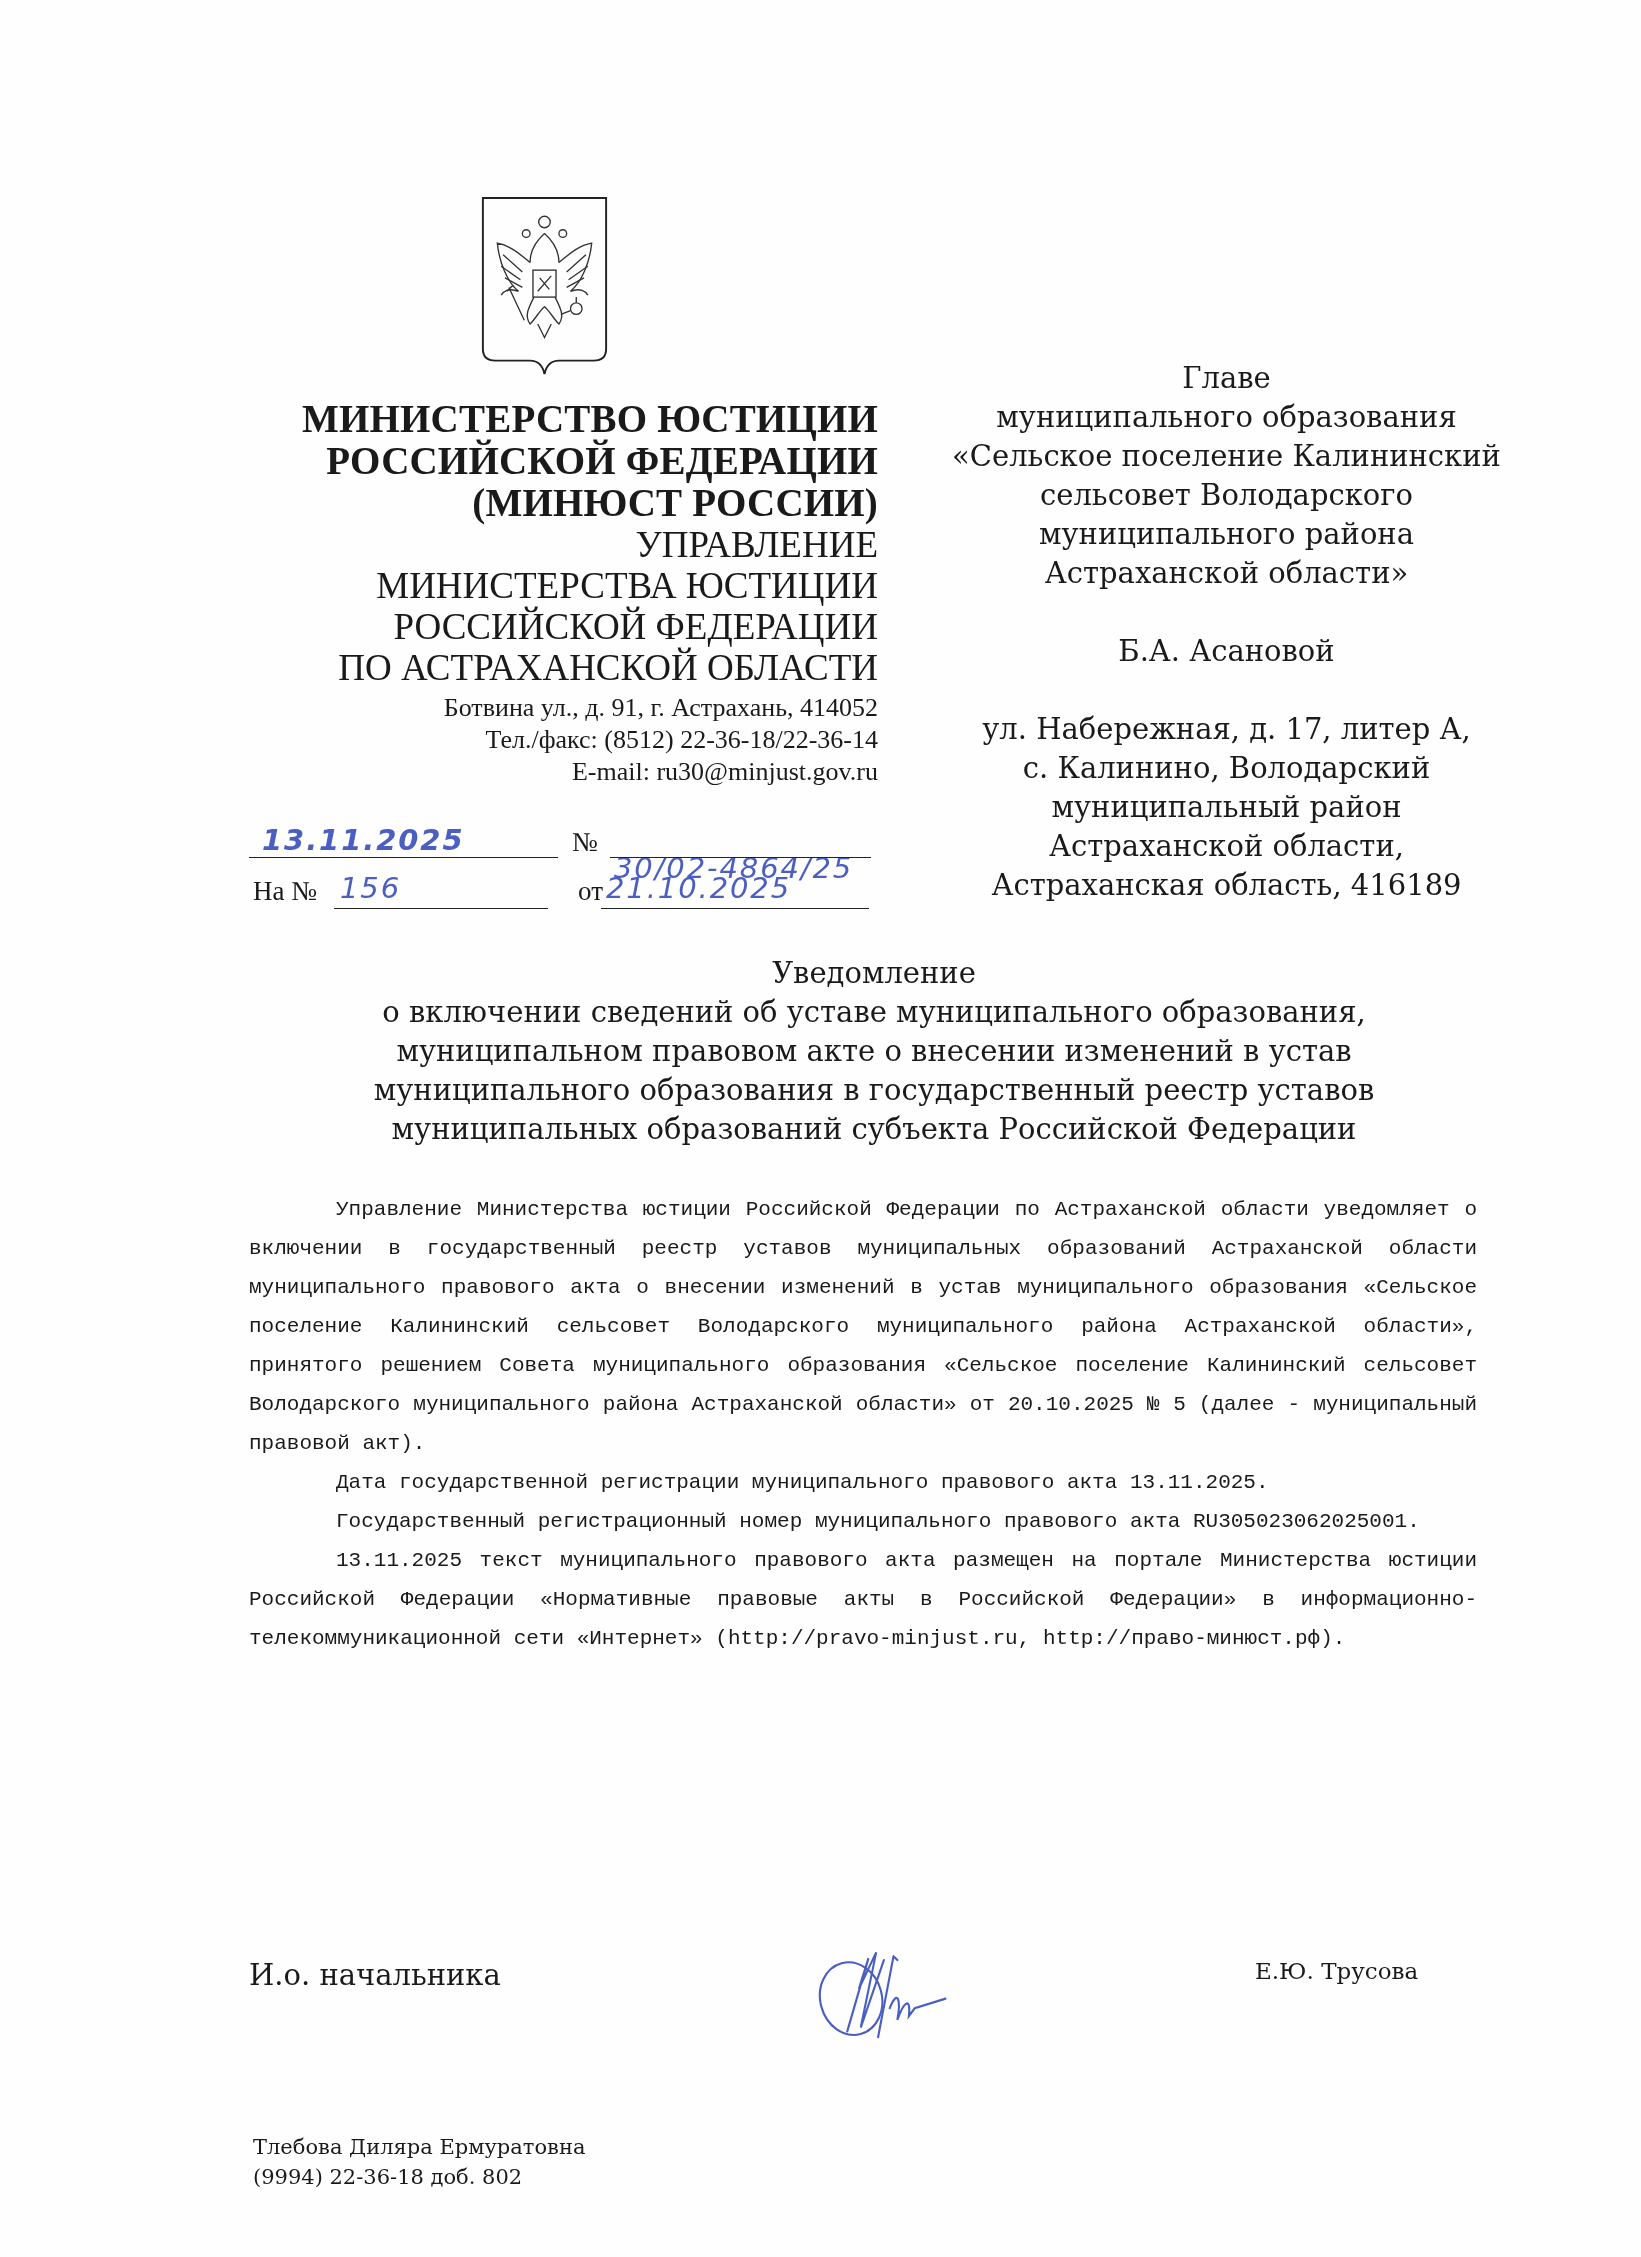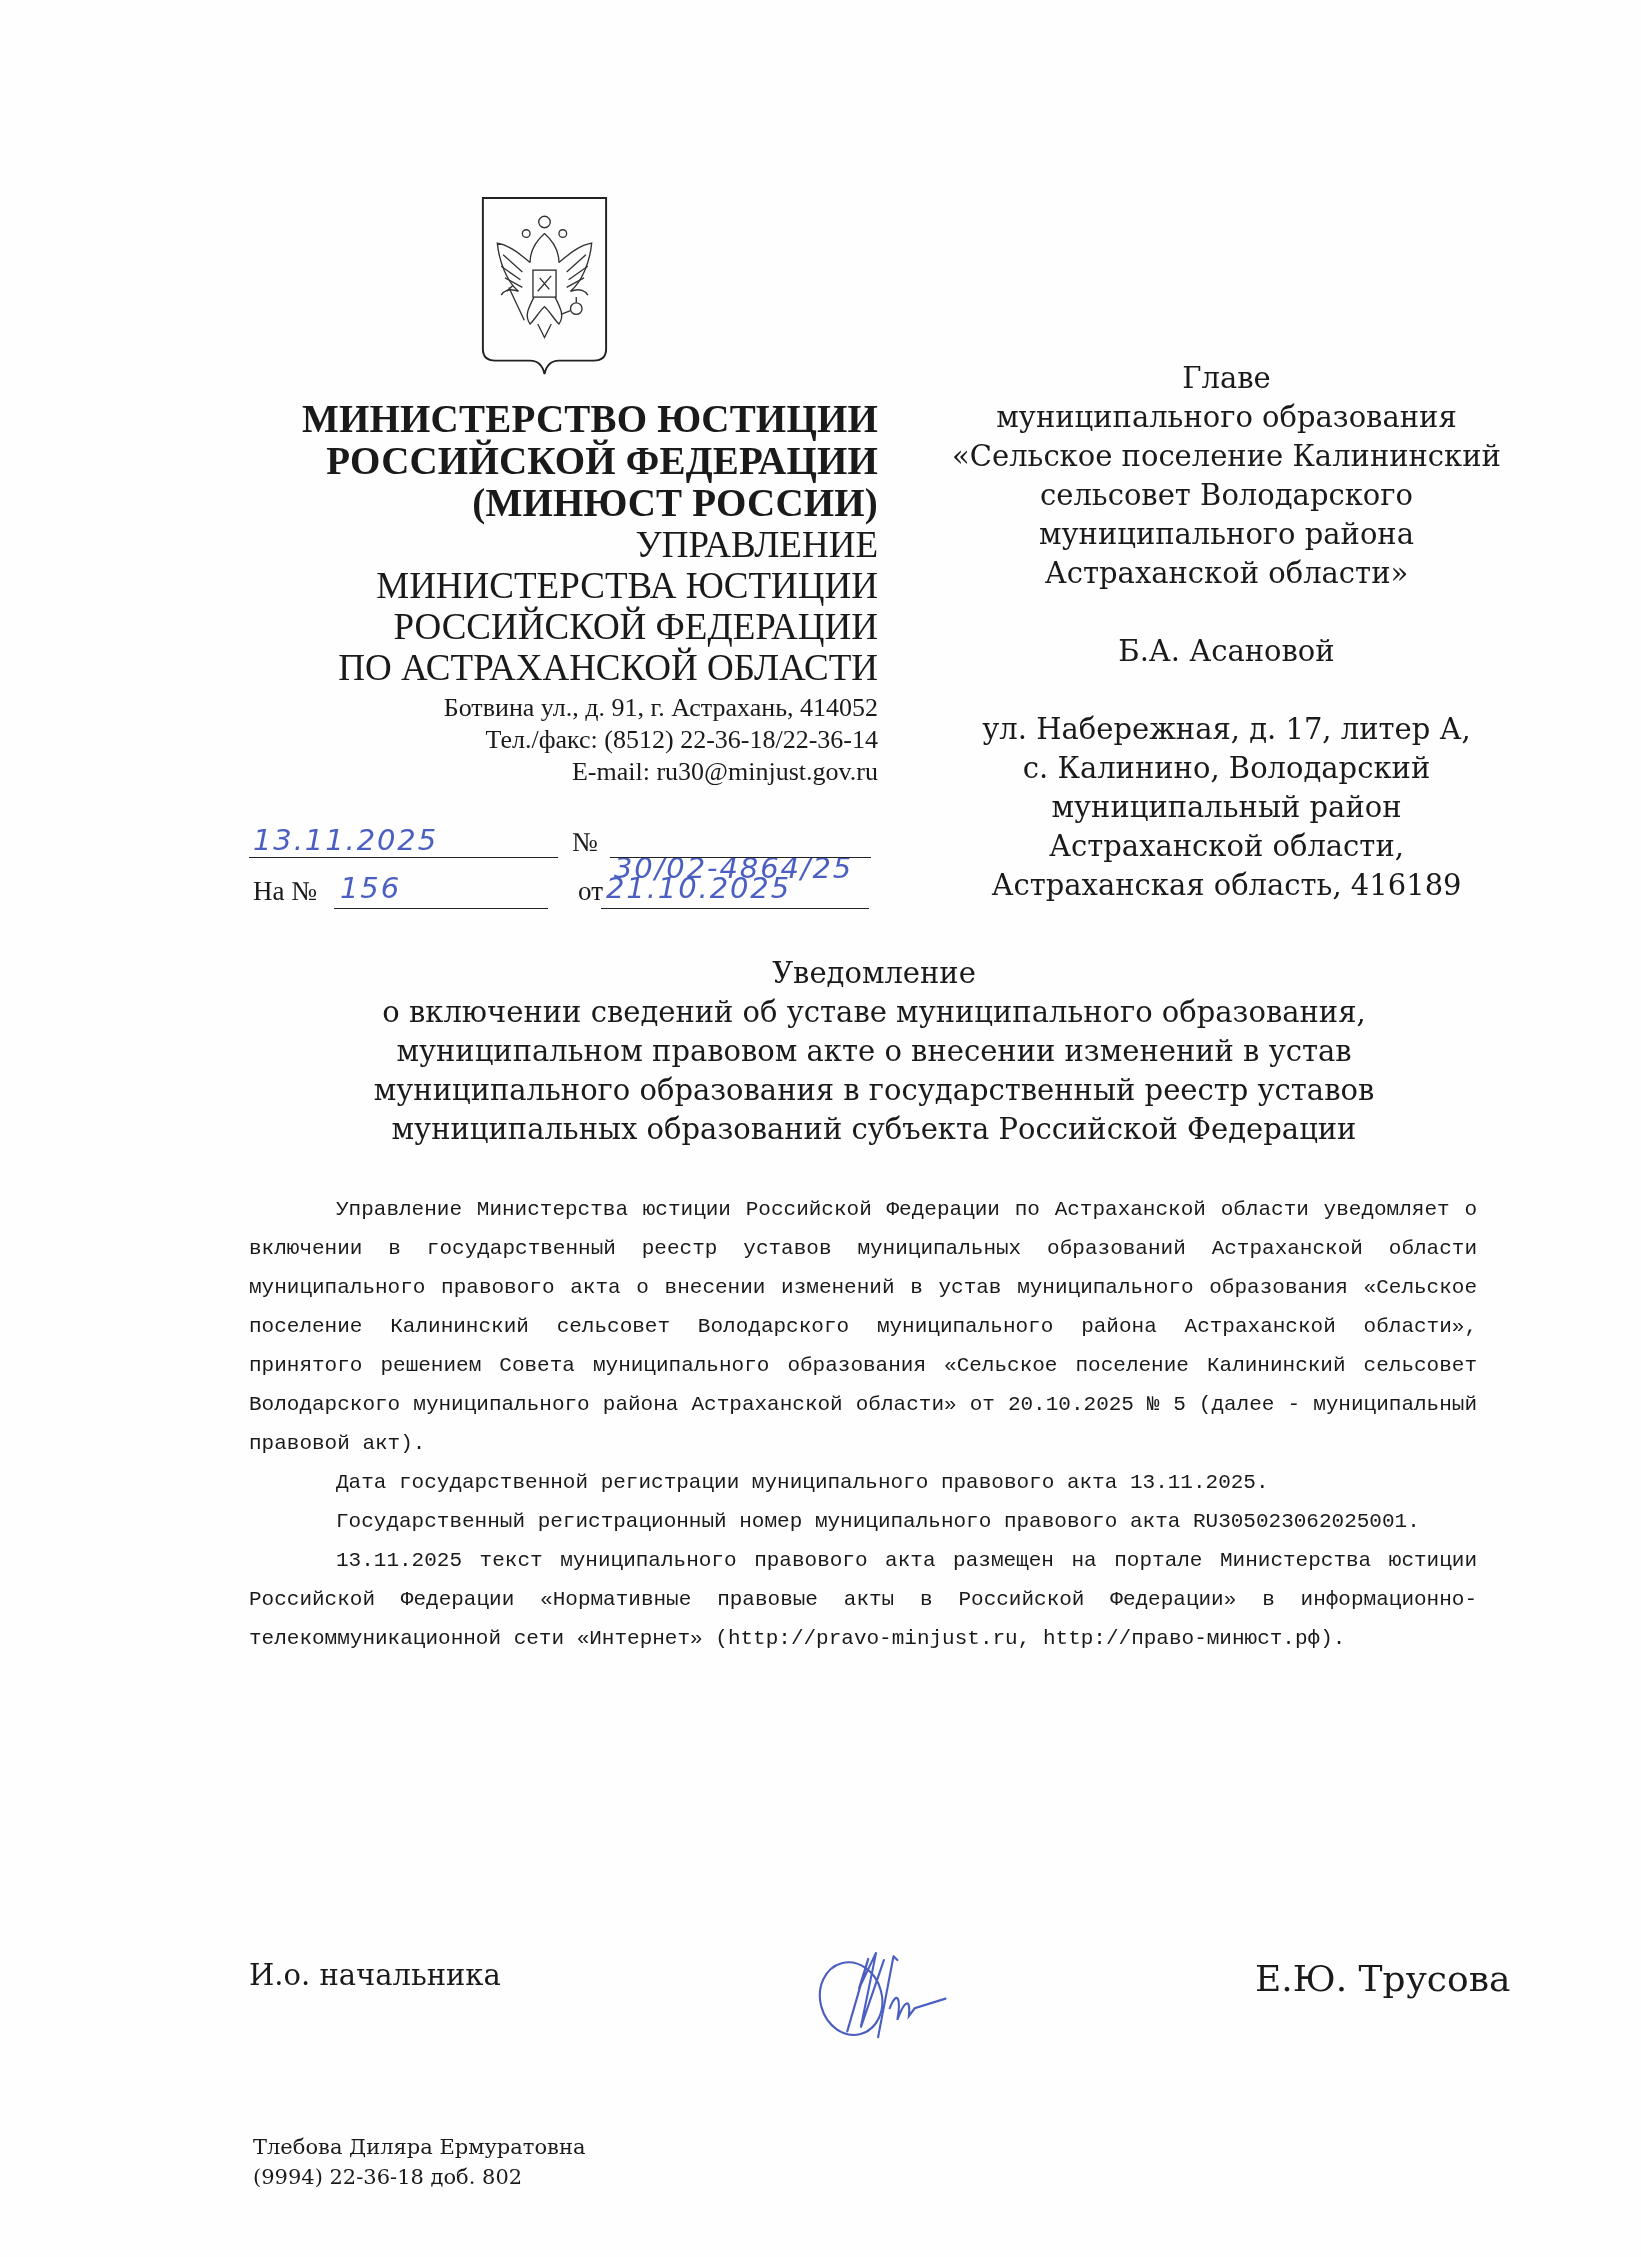--- a/index.html
+++ b/index.html
@@ -26,21 +26,21 @@
 
   
   .title { position: absolute; left: 367px; top: 954px; width: 1014px; text-align: center; font-family: "DejaVu Serif", serif; font-size: 29px; line-height: 39px; }
 
   
   .body { position: absolute; left: 249px; top: 1190px; width: 1228px; font-family: Liberation Mono, monospace; font-size: 21px; line-height: 39px; text-align: justify; }
   .body p { margin: 0; text-indent: 87px; }
 
   
   .sig-left { position: absolute; left: 249px; top: 1958px; font-family: "DejaVu Serif", serif; font-size: 29px; }
-  .sig-right { position: absolute; left: 1255px; top: 1958px; font-family: "DejaVu Serif", serif; font-size: 36px; }
+  .sig-right { position: absolute; left: 1255px; top: 1958px; font-family: "DejaVu Serif", serif; font-size: 23px; }
   .signature { position: absolute; left: 801px; top: 1931px; width: 212px; height: 116px; }
 
   
   .exec { position: absolute; left: 253px; top: 2132px; font-family: "DejaVu Serif", serif; font-size: 21px; line-height: 30px; }
 </style>
 </head>
 <body>
 
 <div class="page">
 
@@ -69,21 +69,21 @@
     <div class="bold">(МИНЮСТ РОССИИ)</div>
     <div class="reg">УПРАВЛЕНИЕ</div>
     <div class="reg">МИНИСТЕРСТВА ЮСТИЦИИ</div>
     <div class="reg">РОССИЙСКОЙ ФЕДЕРАЦИИ</div>
     <div class="reg">ПО АСТРАХАНСКОЙ ОБЛАСТИ</div>
     <div class="addr">Ботвина ул., д. 91, г. Астрахань, 414052</div>
     <div class="addr" style="margin-top:0">Тел./факс: (8512) 22-36-18/22-36-14</div>
     <div class="addr" style="margin-top:0">E-mail: ru30@minjust.gov.ru</div>
   </div>
 
-  <span class="hand" style="left:253px; top:823px;">13.11.2025</span>
+  <span class="hand" style="left:262px; top:823px;font-weight:bold;">13.11.2025</span>
   <div class="underline" style="left:249px; top:857px; width:309px;"></div>
   <span class="reg-line" style="left:572px; top:826px;">№</span>
   <span class="hand" style="left:614px; top:823px;margin-top:28px;">30/02-4864/25</span>
   <div class="underline" style="left:610px; top:857px; width:261px;"></div>
 
   <span class="reg-line" style="left:253px; top:875px;">На №</span>
   <span class="hand" style="left:340px; top:871px;">156</span>
   <div class="underline" style="left:334px; top:908px; width:214px;"></div>
   <span class="reg-line" style="left:578px; top:875px;text-align:right;">от</span>
   <span class="hand" style="left:606px; top:871px;">21.10.2025</span>

